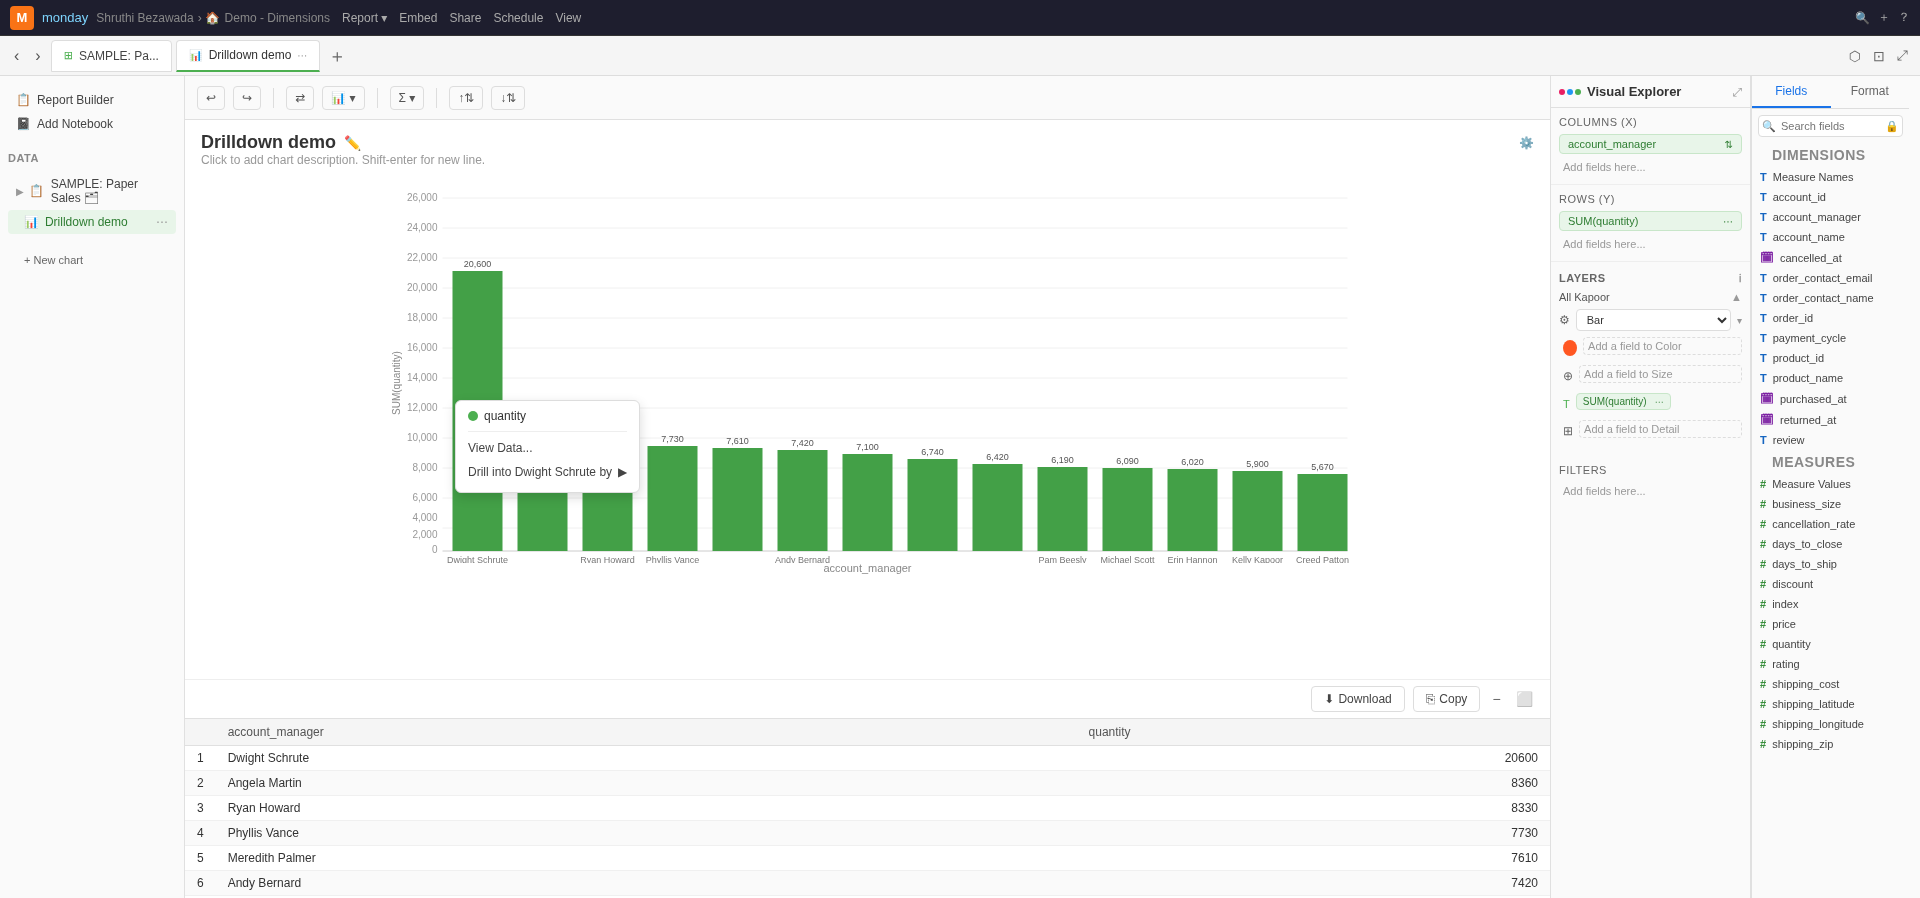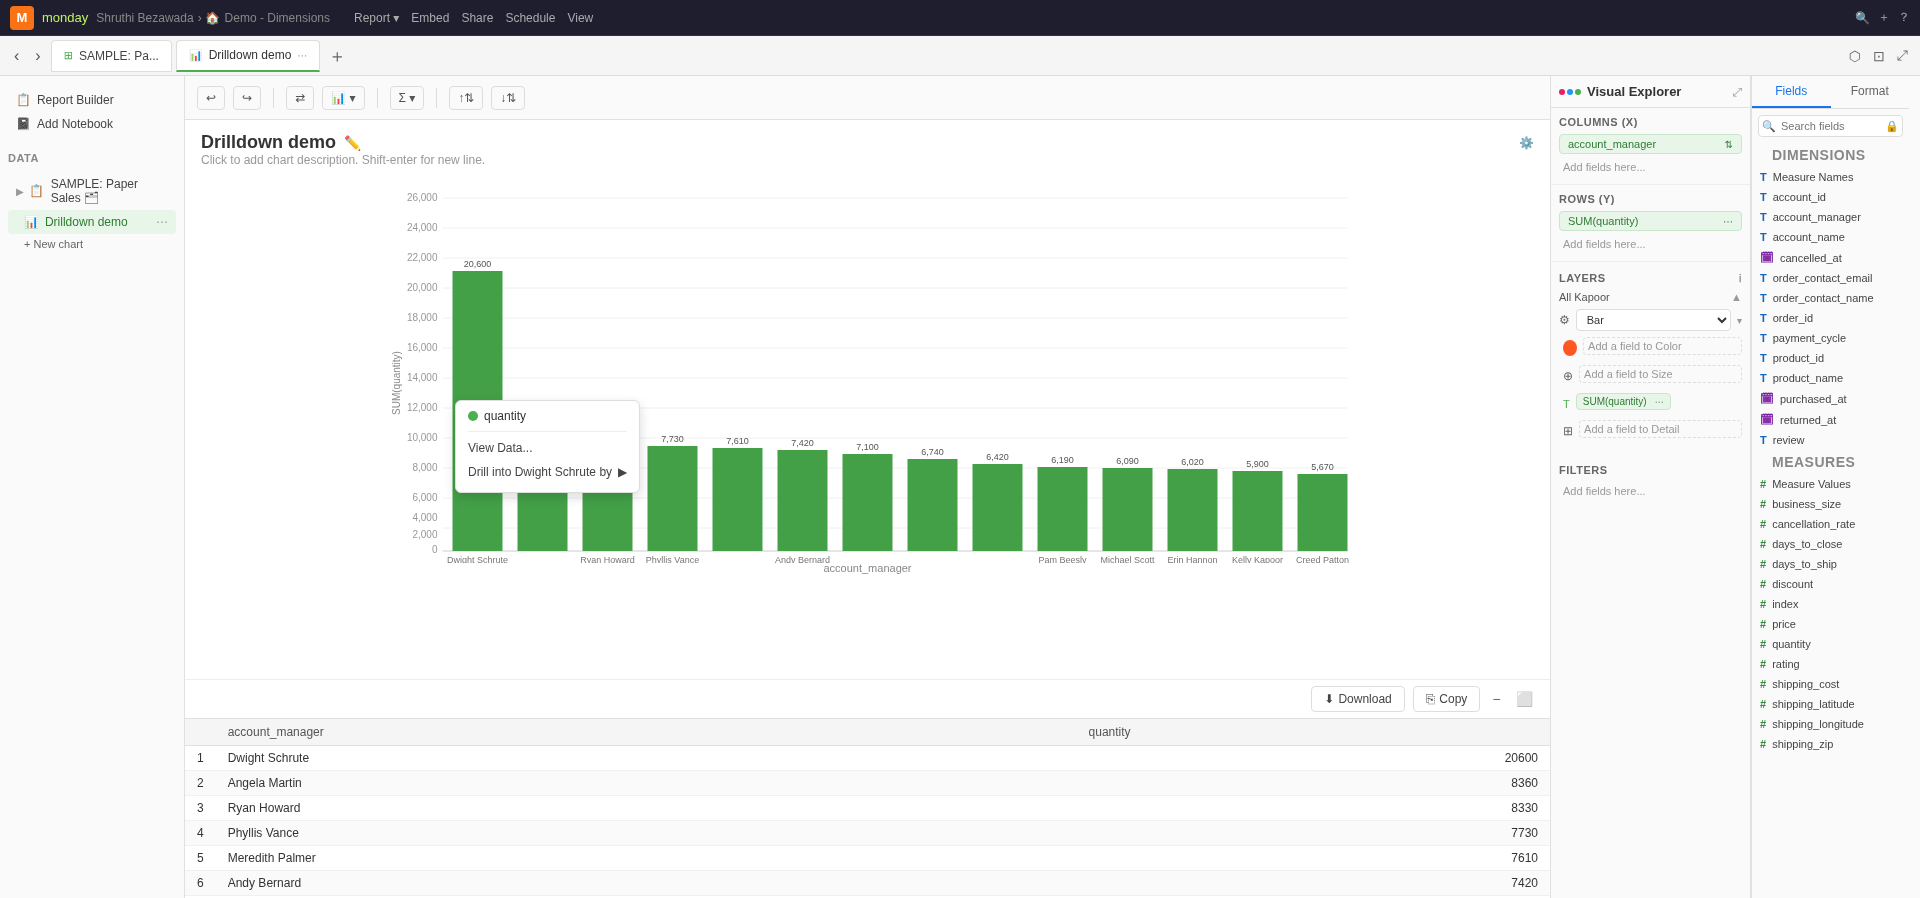--- a/index.html
+++ b/index.html
@@ -1,45 +1,45 @@
 <!DOCTYPE html>
 <html><head>
   <meta charset="utf-8">
   <style>
     * { box-sizing: border-box; margin: 0; padding: 0; }
     body { font-family: -apple-system, BlinkMacSystemFont, 'Segoe UI', sans-serif; font-size: 12px; background: #1a1a2e; color: #333; overflow: hidden; }
 
     
     .top-bar { background: #1e1e2e; color: #ccc; height: 36px; display: flex; align-items: center; padding: 0 10px; gap: 8px; border-bottom: 1px solid #333; }
     .top-bar-logo { background: #f97316; border-radius: 4px; width: 24px; height: 24px; display: flex; align-items: center; justify-content: center; color: white; font-weight: bold; font-size: 13px; }
-    .top-bar-brand { color: #bef264; font-size: 13px; }
+    .top-bar-brand { color: #7dd3fc; font-size: 13px; }
     .top-bar-breadcrumb { color: #aaa; font-size: 12px; display: flex; align-items: center; gap: 4px; }
     .top-bar-breadcrumb span { color: #888; }
     .top-bar-right { margin-left: auto; display: flex; gap: 8px; align-items: center; }
-    .top-bar-nav { display: flex; gap: 12px; margin-left: 16px; }
+    .top-bar-nav { display: flex; gap: 12px; margin-left: 4px; }
     .top-bar-nav span { color: #aaa; font-size: 12px; cursor: pointer; }
 
     
     .tabs-bar { background: #f5f5f5; height: 40px; display: flex; align-items: center; padding: 0 8px; gap: 4px; border-bottom: 1px solid #ddd; }
     .tab { background: white; border: 1px solid #ddd; border-radius: 4px 4px 0 0; padding: 4px 12px; font-size: 12px; cursor: pointer; display: flex; align-items: center; gap: 6px; color: #444; height: 32px; }
     .tab.active { background: white; border-bottom: 2px solid #4caf50; color: #333; }
     .tab-icon { color: #4caf50; font-size: 11px; }
     .tab-actions { margin-left: auto; display: flex; gap: 4px; }
     .icon-btn { background: none; border: none; cursor: pointer; color: #666; padding: 4px; font-size: 14px; }
 
     
     .main-layout { display: flex; height: calc(100vh - 76px); }
 
     
     .left-sidebar { width: 185px; background: #fafafa; border-right: 1px solid #e0e0e0; display: flex; flex-direction: column; padding: 8px 0; }
     .sidebar-section { padding: 4px 8px; }
     .sidebar-item { display: flex; align-items: center; gap: 6px; padding: 5px 8px; cursor: pointer; border-radius: 4px; color: #444; font-size: 12px; }
     .sidebar-item.active { background: #e8f5e9; color: #2e7d32; }
     .sidebar-label { font-size: 11px; color: #888; padding: 4px 8px; margin-top: 8px; font-weight: 600; text-transform: uppercase; letter-spacing: 0.5px; }
-    .sidebar-add { display: flex; align-items: center; gap: 4px; padding: 4px 8px; color: #666; font-size: 11px; cursor: pointer; }
+    .sidebar-add { display: flex; align-items: center; gap: 4px; padding: 20px 8px; color: #666; font-size: 11px; cursor: pointer; }
     .tree-item { padding-left: 16px; }
 
     
     .content-area { flex: 1; display: flex; flex-direction: column; background: #fff; overflow: hidden; }
 
     
     .toolbar { height: 44px; background: #fafafa; border-bottom: 1px solid #e0e0e0; display: flex; align-items: center; padding: 0 12px; gap: 8px; }
     .toolbar-btn { background: none; border: 1px solid #ddd; border-radius: 4px; padding: 4px 8px; cursor: pointer; font-size: 12px; color: #555; display: flex; align-items: center; gap: 4px; }
     .toolbar-sep { width: 1px; height: 20px; background: #ddd; margin: 0 4px; }
     .nav-btn { background: none; border: none; cursor: pointer; color: #555; font-size: 16px; padding: 2px 6px; }
@@ -74,21 +74,21 @@
     
     .table-actions { display: flex; justify-content: flex-end; align-items: center; gap: 8px; padding: 6px 12px; background: white; border-top: 1px solid #eee; }
     .dl-btn { background: white; border: 1px solid #ddd; border-radius: 4px; padding: 5px 12px; font-size: 12px; cursor: pointer; color: #444; display: flex; align-items: center; gap: 4px; }
 
     
     .right-panel { width: 370px; background: #fafafa; border-left: 1px solid #e0e0e0; display: flex; height: 100%; }
 
     
     .cols-panel { width: 200px; border-right: 1px solid #e0e0e0; display: flex; flex-direction: column; overflow-y: auto; }
     .panel-section { padding: 8px; border-bottom: 1px solid #eee; }
-    .panel-section-title { font-size: 11px; font-weight: 700; color: #666; text-transform: uppercase; letter-spacing: 0.5px; margin-bottom: 6px; }
+    .panel-section-title { font-size: 11px; font-weight: 400; color: #666; text-transform: uppercase; letter-spacing: 0.5px; margin-bottom: 6px; }
     .field-pill { background: #e8f5e9; border: 1px solid #c8e6c9; border-radius: 4px; padding: 3px 8px; font-size: 11px; color: #2e7d32; display: flex; align-items: center; gap: 4px; margin-bottom: 4px; }
     .add-field { font-size: 11px; color: #999; padding: 3px 4px; cursor: pointer; }
     .layers-section { padding: 8px; }
     .layers-title { font-size: 11px; font-weight: 600; color: #666; text-transform: uppercase; letter-spacing: 0.5px; display: flex; align-items: center; justify-content: space-between; margin-bottom: 6px; }
     .layers-subtitle { font-size: 11px; color: #555; font-weight: 500; margin-bottom: 6px; display: flex; align-items: center; justify-content: space-between; }
     .layer-row { display: flex; align-items: center; gap: 6px; margin-bottom: 6px; }
     .layer-select { flex: 1; border: 1px solid #ddd; border-radius: 4px; padding: 3px 6px; font-size: 11px; background: white; color: #333; }
     .add-field-btn { font-size: 11px; color: #999; cursor: pointer; padding: 2px 4px; border: 1px dashed #ddd; border-radius: 4px; background: none; width: 100%; text-align: left; margin-bottom: 4px; }
     .filters-section { padding: 8px; }
     .sum-pill { background: #e8f5e9; border: 1px solid #c8e6c9; border-radius: 4px; padding: 3px 8px; font-size: 11px; color: #2e7d32; display: flex; align-items: center; gap: 4px; margin-bottom: 4px; }

